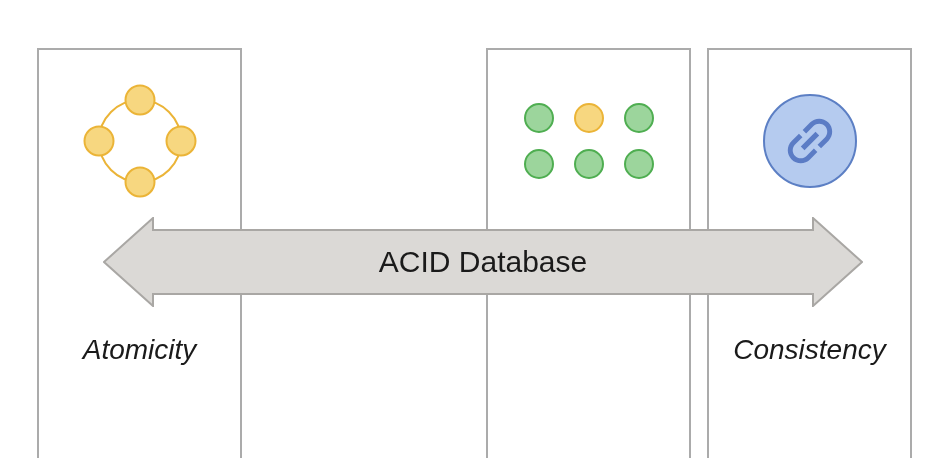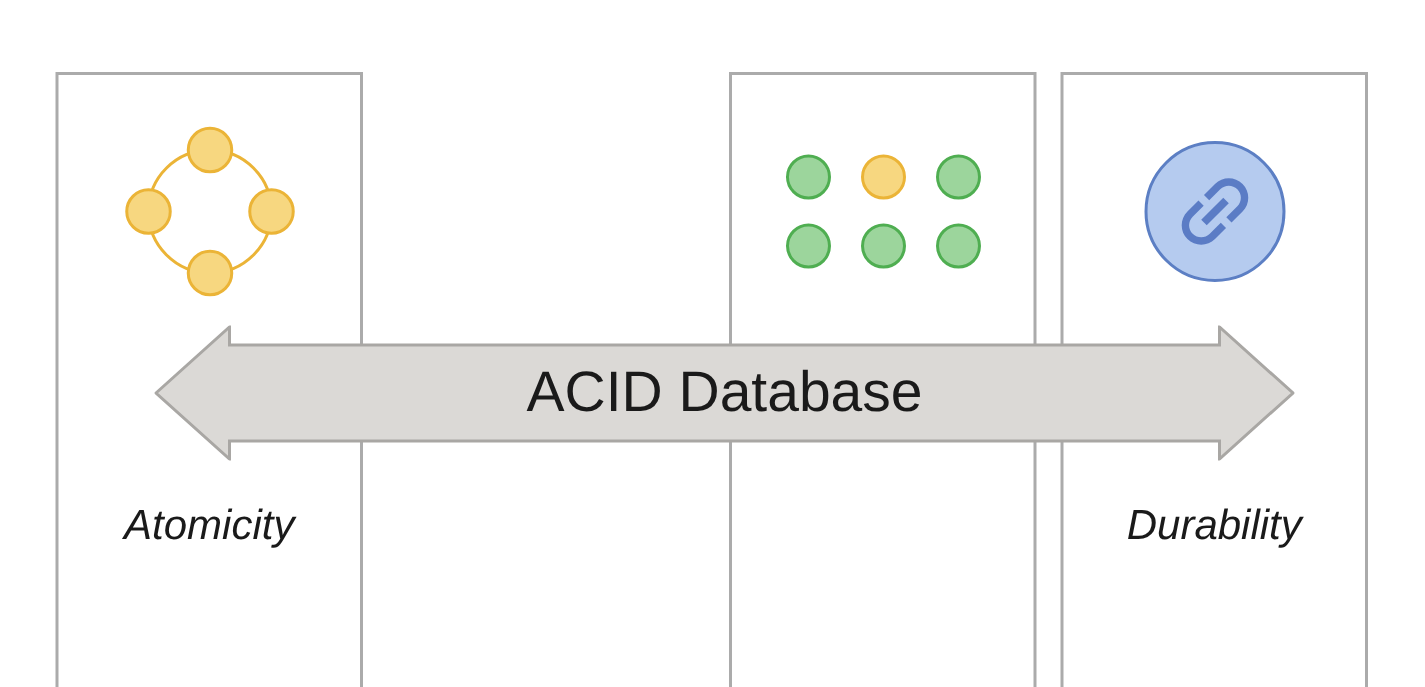--- a/index.html
+++ b/index.html
@@ -60,21 +60,21 @@
     z-index: 2;
   }
   #arrow-title {
     position: absolute;
     left: 103px; top: 217px;
     width: 760px; height: 90px;
     display: flex;
     align-items: center;
     justify-content: center;
     z-index: 3;
-    font-size: 38px;
+    font-size: 30px;
     color: #1a1a1a;
   }
 </style>
 </head>
 <body>
 
 <div id="canvas">
 
   <div class="card" id="card-atomicity">
     <svg class="card-icon" width="120" height="120" viewBox="0 0 120 120">
@@ -99,21 +99,21 @@
     </svg>
   </div>
 
   <div class="card" id="card-durability">
     <svg class="card-icon" width="100" height="100" viewBox="0 0 100 100">
       <circle class="disc-blue" cx="50" cy="50" r="46"></circle>
       <g transform="translate(50 50) rotate(-45) scale(2.6) translate(-12 -12)">
         <path class="link-glyph" d="M3.9 12c0-1.71 1.39-3.1 3.1-3.1h4V7H7c-2.76 0-5 2.24-5 5s2.24 5 5 5h4v-1.9H7c-1.71 0-3.1-1.39-3.1-3.1zM8 13h8v-2H8v2zm9-6h-4v1.9h4c1.71 0 3.1 1.39 3.1 3.1s-1.39 3.1-3.1 3.1h-4V17h4c2.76 0 5-2.24 5-5s-2.24-5-5-5z"></path>
       </g>
     </svg>
-    <div class="card-label">Durability</div>
+    <div class="card-label">Consistency</div>
   </div>
 
   <svg id="arrow-layer" viewBox="0 0 760 90">
     <polygon points="1,45 50,1 50,13 710,13 710,1 759,45 710,89 710,77 50,77 50,89" fill="#dbd9d6" stroke="#a9a7a4" stroke-width="2" stroke-linejoin="miter"></polygon>
   </svg>
   <div id="arrow-title">ACID Database</div>
 
 </div>
 
 </body></html>

